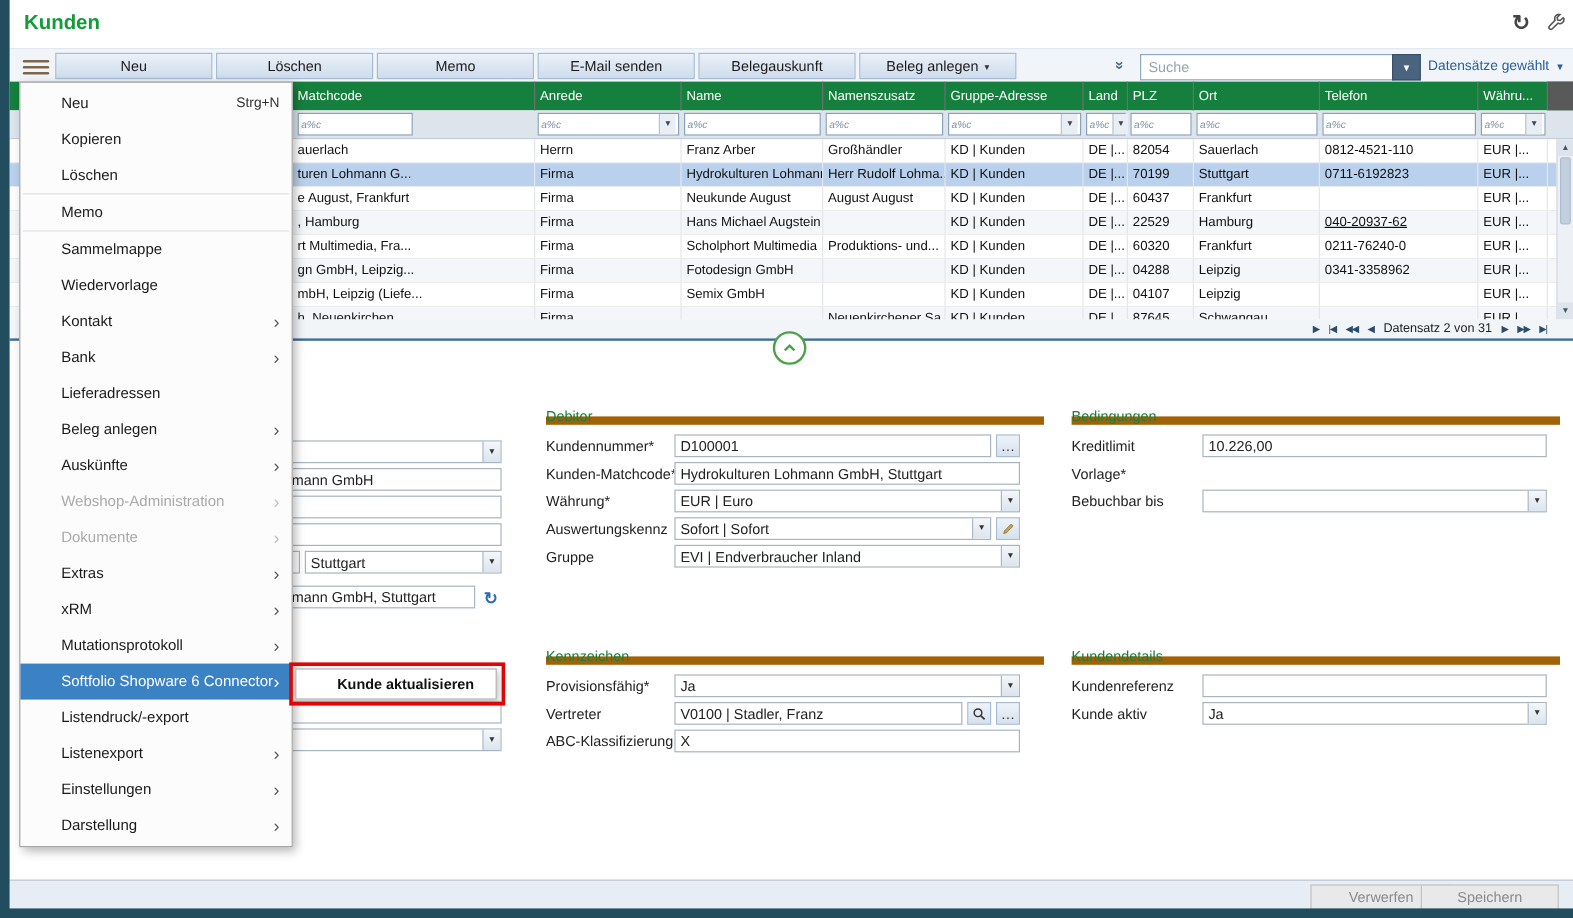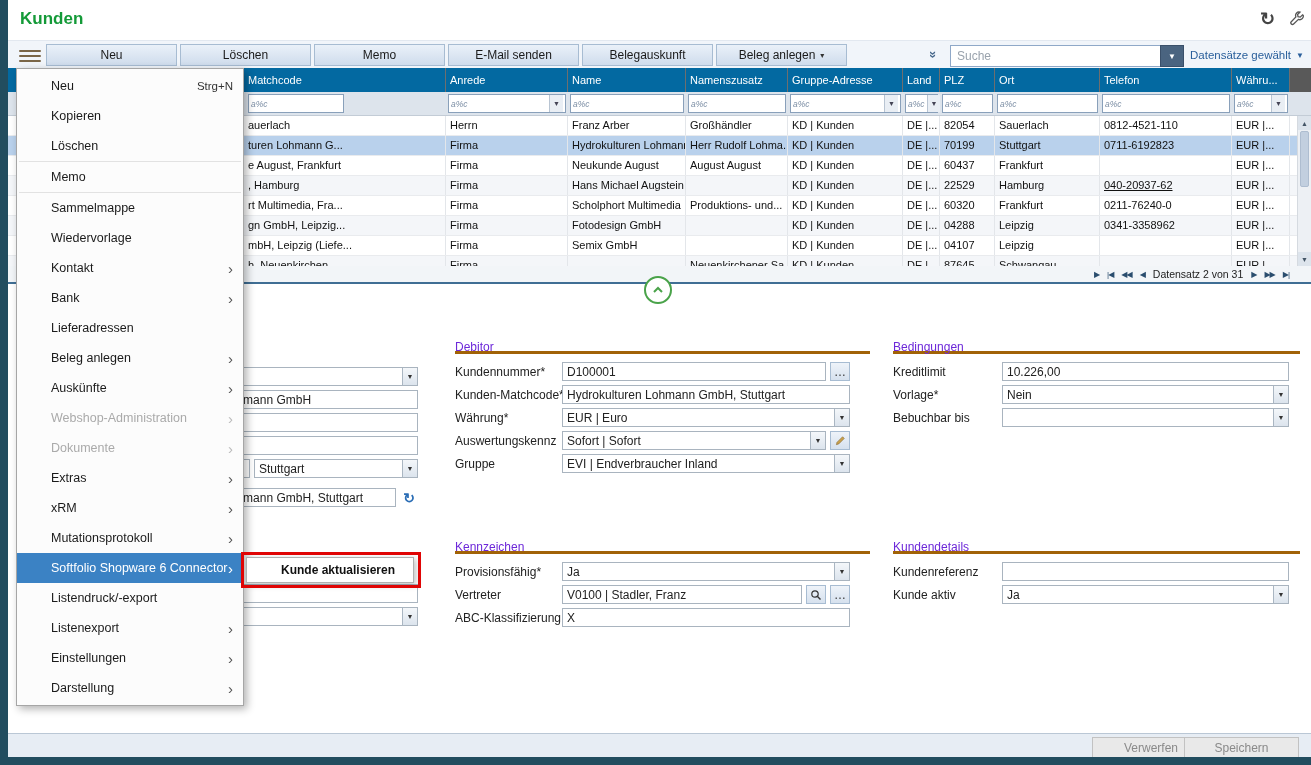--- a/index.html
+++ b/index.html
@@ -27,21 +27,21 @@
 .tbtn-caret{font-size:8px;color:#333;}
 #tb-chevrons{position:absolute;left:922px;top:6px;color:#46678a;font-size:13px;font-weight:bold;transform:rotate(90deg);cursor:pointer;}
 #search-box{position:absolute;left:942px;top:4px;width:212px;height:22px;border:1px solid #8fa8c8;background:#fff;font-size:12px;padding:0 6px;color:#333;outline:none;}
 #search-box::placeholder{color:#9aa3ad;}
 #filter-btn{position:absolute;left:1152px;top:4px;width:24px;height:22px;background:#4a6480;border:1px solid #3a506a;color:#fff;display:flex;align-items:center;justify-content:center;font-size:8px;cursor:pointer;}
 #records-selected{position:absolute;left:1182px;top:8px;font-size:11.5px;color:#2a5f9b;cursor:pointer;display:flex;gap:5px;align-items:center;white-space:nowrap;}
 #records-selected .caret{font-size:8px;}
 
 
 #grid{position:absolute;left:8px;top:68px;width:1303px;height:214px;background:#fff;}
-#grid-header{display:flex;height:24px;background:#0369a1;}
+#grid-header{display:flex;height:24px;background:#15803d;}
 .ghcell{flex:none;padding-left:4px;font-size:11px;color:#fff;line-height:24px;border-right:1px solid #6e6e6e;white-space:nowrap;overflow:hidden;cursor:pointer;}
 .ghfill{flex:1;background:#595959;}
 #grid-filter{display:flex;height:24px;background:#dde4ec;border-bottom:1px solid #c3ccd6;}
 .gfcell{flex:none;padding:2px;}
 .fbox{display:flex;align-items:center;height:19px;background:#fff;border:1px solid #89a0ba;padding:0 2px;}
 .fop{font-size:8.5px;color:#7d8fa5;font-style:italic;margin-right:2px;flex:none;cursor:pointer;}
 .finput{border:none;outline:none;flex:1;min-width:0;font-size:11px;height:15px;}
 .farr{flex:none;font-size:7px;color:#445;background:#e9eef4;border-left:1px solid #b8c4d2;align-self:stretch;display:flex;align-items:center;padding:0 3px;cursor:pointer;}
 #grid-rows{height:150px;overflow:hidden;}
 .grow{display:flex;height:20px;border-bottom:1px solid #e9ebee;background:#fff;cursor:pointer;}
@@ -61,21 +61,21 @@
 #tabsrow{position:absolute;left:8px;top:294px;width:1303px;height:28px;display:flex;align-items:center;padding-left:240px;gap:26px;}
 .tab{font-size:12.5px;color:#2b2b2b;cursor:pointer;white-space:nowrap;}
 .tab.active{font-weight:bold;color:#000;}
 
 
 .section{position:absolute;}
 #sec-debitor{left:455px;top:340px;width:415px;}
 #sec-bedingungen{left:893px;top:340px;width:407px;}
 #sec-kennzeichen{left:455px;top:540px;width:415px;}
 #sec-kundendetails{left:893px;top:540px;width:407px;}
-.stitle{font-size:12px;color:#6d28d9;height:14px;line-height:14px;padding-bottom:4px;border-bottom:3px solid #a16207;margin-bottom:8px;}
+.stitle{font-size:12px;color:#15803d;height:14px;line-height:14px;padding-bottom:4px;border-bottom:7px solid #a16207;margin-bottom:8px;}
 .frow{display:flex;align-items:center;height:19px;margin-bottom:4px;}
 .flabel{flex:none;font-size:12px;color:#222;white-space:nowrap;}
 #sec-debitor .flabel,#sec-kennzeichen .flabel{width:107px;}
 #sec-bedingungen .flabel,#sec-kundendetails .flabel{width:109px;}
 .fctl{display:flex;align-items:center;gap:4px;flex:none;}
 #sec-debitor .fctl,#sec-kennzeichen .fctl{width:288px;}
 #sec-bedingungen .fctl,#sec-kundendetails .fctl{width:287px;}
 .tinput{flex:1;min-width:0;height:19px;border:1px solid #a9b4bf;font-size:12px;padding:0 4px;color:#222;background:#fff;outline:none;}
 .selbox{flex:1;min-width:0;height:19px;border:1px solid #a9b4bf;background:#fff;display:flex;align-items:center;cursor:pointer;overflow:hidden;}
 .selval{flex:1;min-width:0;font-size:12px;padding:0 4px;white-space:nowrap;overflow:hidden;color:#222;}
@@ -457,26 +457,20 @@
   <div id="sec-bedingungen" class="section">
       <div class="stitle">Bedingungen</div>
       <div class="frow">
         <div class="flabel">Kreditlimit</div>
         <div class="fctl">
           <input class="tinput" value="10.226,00" style="">
         </div>
       </div>
       <div class="frow">
         <div class="flabel">Vorlage*</div>
-        <div class="fctl">
-          <div class="selbox">
-            <span class="selval">Nein</span>
-            <span class="selarr">▼</span>
-          </div>
-        </div>
       </div>
       <div class="frow">
         <div class="flabel">Bebuchbar bis</div>
         <div class="fctl">
           <div class="selbox">
             <span class="selval"></span>
             <span class="selarr">▼</span>
           </div>
         </div>
       </div>

